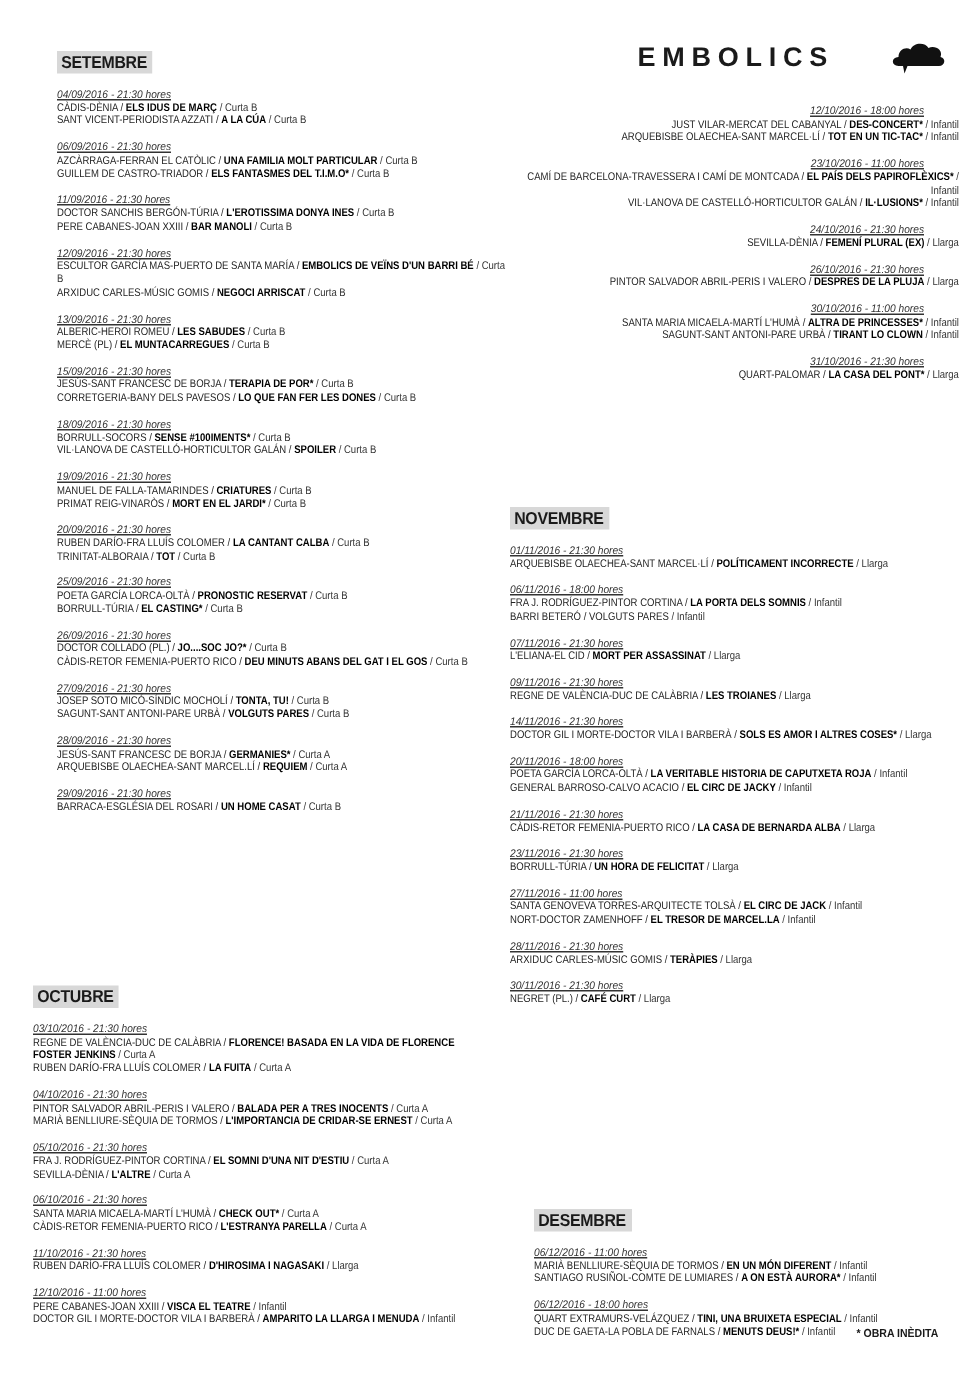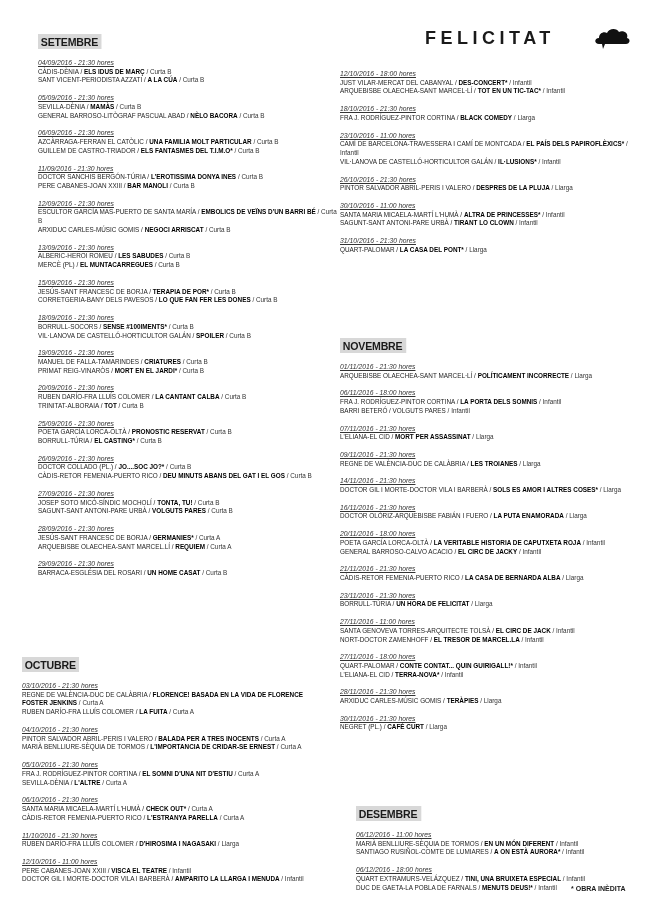--- a/index.html
+++ b/index.html
@@ -17,36 +17,32 @@
           display:block; white-space:normal; width:116%; }
   .title { font-weight:bold; color:#000; }
   .cat { color:#333; }
   #calendar-title { position:absolute; left:425px; top:28px; font-weight:bold; font-size:18px; letter-spacing:4.5px; }
   #cloud-logo { position:absolute; left:593px; top:27px; }
   #footnote { position:absolute; left:571px; top:884px; font-weight:bold; font-size:7.8px; transform:scaleX(0.9); transform-origin:left; }
 </style>
 </head>
 <body>
 
-<div id="calendar-title">FELICITAT</div>
+<div id="calendar-title">EMBOLICS</div>
 <div id="cloud-logo">
   <svg width="38" height="24" viewBox="0 0 38 24">
     <path d="M6 17 C1 17 1 11 6 11 C6 6 11 4 14 6 C16 1 24 1 26 5 C30 3 36 6 34 11 C38 12 37 17 33 17 L12 17 L10 22 L9 17 Z" fill="#111"></path>
   </svg>
 </div>
 
 <div id="col-left" class="col">
     <div style="position: absolute; top: 32px; left: 16px; width: 300px;"><div class="month">SETEMBRE</div><div class="event">
         <span class="date">04/09/2016 - 21:30 hores</span>
         <span class="line"><span class="place">CÀDIS-DÈNIA / </span><span class="title">ELS IDUS DE MARÇ</span><span class="cat"> / Curta B</span></span>
         <span class="line"><span class="place">SANT VICENT-PERIODISTA AZZATI / </span><span class="title">A LA CÚA</span><span class="cat"> / Curta B</span></span>
-      </div><div class="event">
-        <span class="date">05/09/2016 - 21:30 hores</span>
-        <span class="line"><span class="place">SEVILLA-DÈNIA / </span><span class="title">MAMÀS</span><span class="cat"> / Curta B</span></span>
-        <span class="line"><span class="place">GENERAL BARROSO-LITÒGRAF PASCUAL ABAD / </span><span class="title">NÈLO BACORA</span><span class="cat"> / Curta B</span></span>
       </div><div class="event">
         <span class="date">06/09/2016 - 21:30 hores</span>
         <span class="line"><span class="place">AZCÀRRAGA-FERRAN EL CATÒLIC / </span><span class="title">UNA FAMILIA MOLT PARTICULAR</span><span class="cat"> / Curta B</span></span>
         <span class="line"><span class="place">GUILLEM DE CASTRO-TRIADOR / </span><span class="title">ELS FANTASMES DEL T.I.M.O*</span><span class="cat"> / Curta B</span></span>
       </div><div class="event">
         <span class="date">11/09/2016 - 21:30 hores</span>
         <span class="line"><span class="place">DOCTOR SANCHIS BERGÓN-TÚRIA / </span><span class="title">L'EROTISSIMA DONYA INES</span><span class="cat"> / Curta B</span></span>
         <span class="line"><span class="place">PERE CABANES-JOAN XXIII / </span><span class="title">BAR MANOLI</span><span class="cat"> / Curta B</span></span>
       </div><div class="event">
         <span class="date">12/09/2016 - 21:30 hores</span>
@@ -111,34 +107,34 @@
       </div><div class="event">
         <span class="date">11/10/2016 - 21:30 hores</span>
         <span class="line"><span class="place">RUBEN DARÍO-FRA LLUÍS COLOMER / </span><span class="title">D'HIROSIMA I NAGASAKI</span><span class="cat"> / Llarga</span></span>
       </div><div class="event">
         <span class="date">12/10/2016 - 11:00 hores</span>
         <span class="line"><span class="place">PERE CABANES-JOAN XXIII / </span><span class="title">VISCA EL TEATRE</span><span class="cat"> / Infantil</span></span>
         <span class="line"><span class="place">DOCTOR GIL I MORTE-DOCTOR VILA I BARBERÀ / </span><span class="title">AMPARITO LA LLARGA I MENUDA</span><span class="cat"> / Infantil</span></span>
       </div></div>
   </div>
 <div id="col-right" class="col">
-    <div style="position: absolute; top: 70px; left: 0px; width: 300px;">
+    <div style="position: absolute; top: 70px; left: 0px; width: 300px; text-align: right;">
       <div class="event" style="margin-top: 0px;">
         <span class="date">12/10/2016 - 18:00 hores</span>
         <span class="line"><span class="place">JUST VILAR-MERCAT DEL CABANYAL / </span><span class="title">DES-CONCERT*</span><span class="cat"> / Infantil</span></span>
         <span class="line"><span class="place">ARQUEBISBE OLAECHEA-SANT MARCEL·LÍ / </span><span class="title">TOT EN UN TIC-TAC*</span><span class="cat"> / Infantil</span></span>
       </div>
       <div class="event">
-        <span class="date">18/10/2016 - 21:30 hores</span>
-        <span class="line"><span class="place">FRA J. RODRÍGUEZ-PINTOR CORTINA / </span><span class="title">BLACK COMEDY</span><span class="cat"> / Llarga</span></span>
-      </div>
-      <div class="event">
         <span class="date">23/10/2016 - 11:00 hores</span>
         <span class="line"><span class="place">CAMÍ DE BARCELONA-TRAVESSERA I CAMÍ DE MONTCADA / </span><span class="title">EL PAÍS DELS PAPIROFLÈXICS*</span><span class="cat"> / Infantil</span></span>
         <span class="line"><span class="place">VIL·LANOVA DE CASTELLÓ-HORTICULTOR GALÁN / </span><span class="title">IL·LUSIONS*</span><span class="cat"> / Infantil</span></span>
+      </div>
+      <div class="event">
+        <span class="date">24/10/2016 - 21:30 hores</span>
+        <span class="line"><span class="place">SEVILLA-DÈNIA / </span><span class="title">FEMENÍ PLURAL (EX)</span><span class="cat"> / Llarga</span></span>
       </div>
       <div class="event">
         <span class="date">26/10/2016 - 21:30 hores</span>
         <span class="line"><span class="place">PINTOR SALVADOR ABRIL-PERIS I VALERO / </span><span class="title">DESPRES DE LA PLUJA</span><span class="cat"> / Llarga</span></span>
       </div>
       <div class="event">
         <span class="date">30/10/2016 - 11:00 hores</span>
         <span class="line"><span class="place">SANTA MARIA MICAELA-MARTÍ L'HUMÀ / </span><span class="title">ALTRA DE PRINCESSES*</span><span class="cat"> / Infantil</span></span>
         <span class="line"><span class="place">SAGUNT-SANT ANTONI-PARE URBÀ / </span><span class="title">TIRANT LO CLOWN</span><span class="cat"> / Infantil</span></span>
       </div>
@@ -157,40 +153,33 @@
       </div><div class="event">
         <span class="date">07/11/2016 - 21:30 hores</span>
         <span class="line"><span class="place">L'ELIANA-EL CID / </span><span class="title">MORT PER ASSASSINAT</span><span class="cat"> / Llarga</span></span>
       </div><div class="event">
         <span class="date">09/11/2016 - 21:30 hores</span>
         <span class="line"><span class="place">REGNE DE VALÈNCIA-DUC DE CALÀBRIA / </span><span class="title">LES TROIANES</span><span class="cat"> / Llarga</span></span>
       </div><div class="event">
         <span class="date">14/11/2016 - 21:30 hores</span>
         <span class="line"><span class="place">DOCTOR GIL I MORTE-DOCTOR VILA I BARBERÀ / </span><span class="title">SOLS ES AMOR I ALTRES COSES*</span><span class="cat"> / Llarga</span></span>
       </div><div class="event">
-        <span class="date">16/11/2016 - 21:30 hores</span>
-        <span class="line"><span class="place">DOCTOR OLÒRIZ-ARQUEBISBE FABIÁN I FUERO / </span><span class="title">LA PUTA ENAMORADA</span><span class="cat"> / Llarga</span></span>
-      </div><div class="event">
         <span class="date">20/11/2016 - 18:00 hores</span>
         <span class="line"><span class="place">POETA GARCÍA LORCA-OLTÀ / </span><span class="title">LA VERITABLE HISTORIA DE CAPUTXETA ROJA</span><span class="cat"> / Infantil</span></span>
         <span class="line"><span class="place">GENERAL BARROSO-CALVO ACACIO / </span><span class="title">EL CIRC DE JACKY</span><span class="cat"> / Infantil</span></span>
       </div><div class="event">
         <span class="date">21/11/2016 - 21:30 hores</span>
         <span class="line"><span class="place">CÀDIS-RETOR FEMENIA-PUERTO RICO / </span><span class="title">LA CASA DE BERNARDA ALBA</span><span class="cat"> / Llarga</span></span>
       </div><div class="event">
         <span class="date">23/11/2016 - 21:30 hores</span>
         <span class="line"><span class="place">BORRULL-TÚRIA / </span><span class="title">UN HORA DE FELICITAT</span><span class="cat"> / Llarga</span></span>
       </div><div class="event">
         <span class="date">27/11/2016 - 11:00 hores</span>
         <span class="line"><span class="place">SANTA GENOVEVA TORRES-ARQUITECTE TOLSÀ / </span><span class="title">EL CIRC DE JACK</span><span class="cat"> / Infantil</span></span>
         <span class="line"><span class="place">NORT-DOCTOR ZAMENHOFF / </span><span class="title">EL TRESOR DE MARCEL.LA</span><span class="cat"> / Infantil</span></span>
-      </div><div class="event">
-        <span class="date">27/11/2016 - 18:00 hores</span>
-        <span class="line"><span class="place">QUART-PALOMAR / </span><span class="title">CONTE CONTAT... QUIN GUIRIGALL!*</span><span class="cat"> / Infantil</span></span>
-        <span class="line"><span class="place">L'ELIANA-EL CID / </span><span class="title">TERRA-NOVA*</span><span class="cat"> / Infantil</span></span>
       </div><div class="event">
         <span class="date">28/11/2016 - 21:30 hores</span>
         <span class="line"><span class="place">ARXIDUC CARLES-MÚSIC GOMIS / </span><span class="title">TERÀPIES</span><span class="cat"> / Llarga</span></span>
       </div><div class="event">
         <span class="date">30/11/2016 - 21:30 hores</span>
         <span class="line"><span class="place">NEGRET (PL.) / </span><span class="title">CAFÉ CURT</span><span class="cat"> / Llarga</span></span>
       </div></div>
     <div style="position: absolute; top: 766px; left: 16px; width: 300px; margin-top: 38px;"><div class="month">DESEMBRE</div><div class="event">
         <span class="date">06/12/2016 - 11:00 hores</span>
         <span class="line"><span class="place">MARIÀ BENLLIURE-SÈQUIA DE TORMOS / </span><span class="title">EN UN MÓN DIFERENT</span><span class="cat"> / Infantil</span></span>

